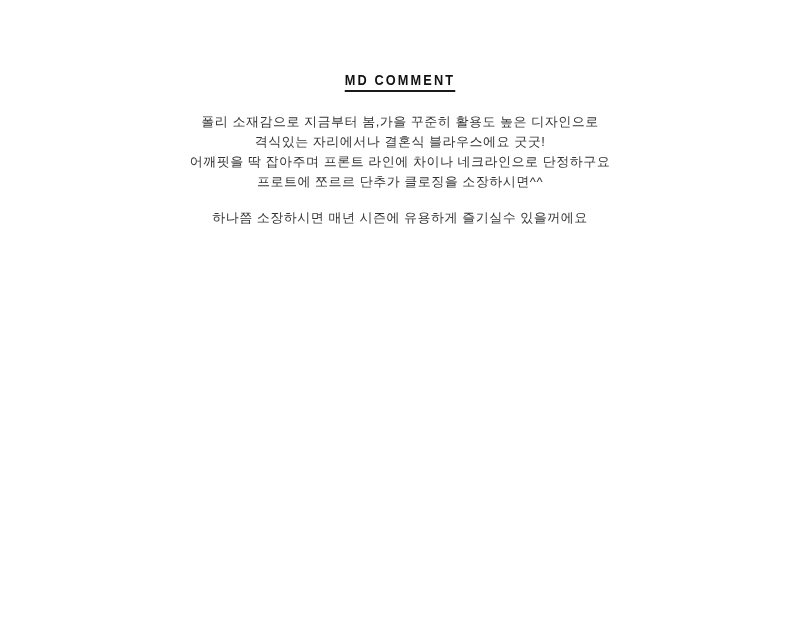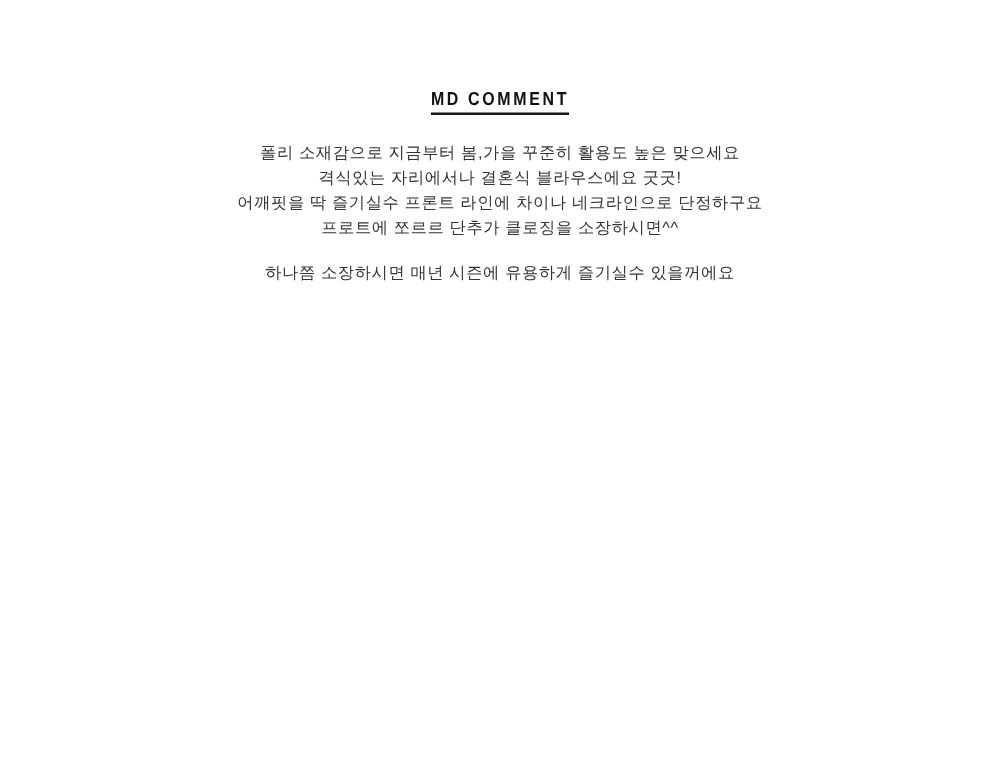--- a/index.html
+++ b/index.html
@@ -53,23 +53,23 @@
 
 <div class="page">
   <div class="content">
 
     <div class="title-wrap">
       <span class="title">MD COMMENT</span>
     </div>
 
 
     <div class="paragraph">
-      <div class="line">폴리 소재감으로 지금부터 봄,가을 꾸준히 활용도 높은 맞으세요</div>
+      <div class="line">폴리 소재감으로 지금부터 봄,가을 꾸준히 활용도 높은 디자인으로</div>
       <div class="line">격식있는 자리에서나 결혼식 블라우스에요 굿굿!</div>
-      <div class="line">어깨핏을 딱 즐기실수 프론트 라인에 차이나 네크라인으로 단정하구요</div>
+      <div class="line">어깨핏을 딱 잡아주며 프론트 라인에 차이나 네크라인으로 단정하구요</div>
       <div class="line">프로트에 쪼르르 단추가 클로징을 소장하시면^^</div>
     </div>
 
     <div class="paragraph">
       <div class="line">하나쯤 소장하시면 매년 시즌에 유용하게 즐기실수 있을꺼에요</div>
     </div>
 
 
   </div>
 </div>

